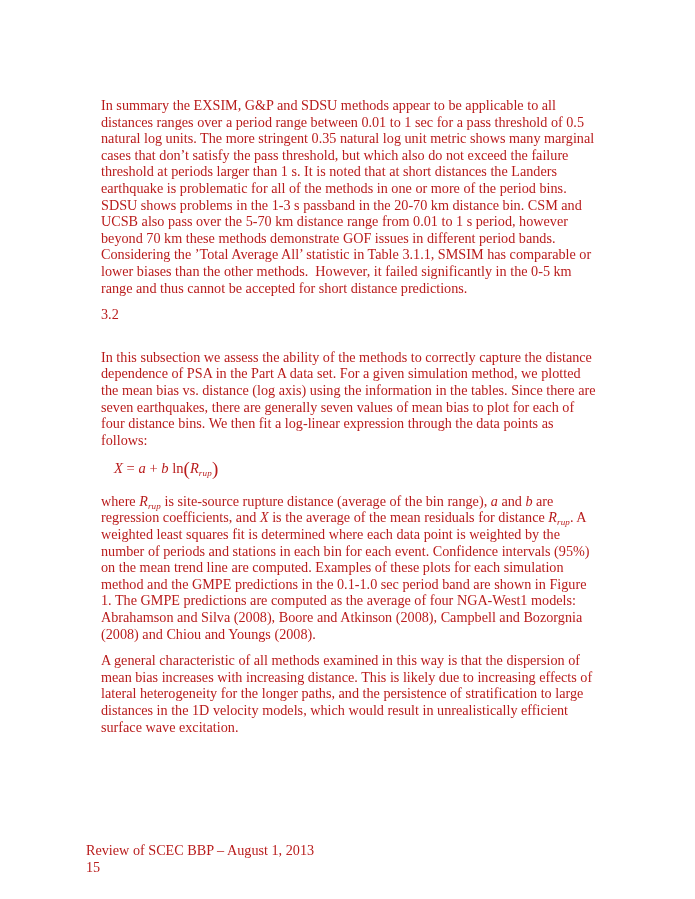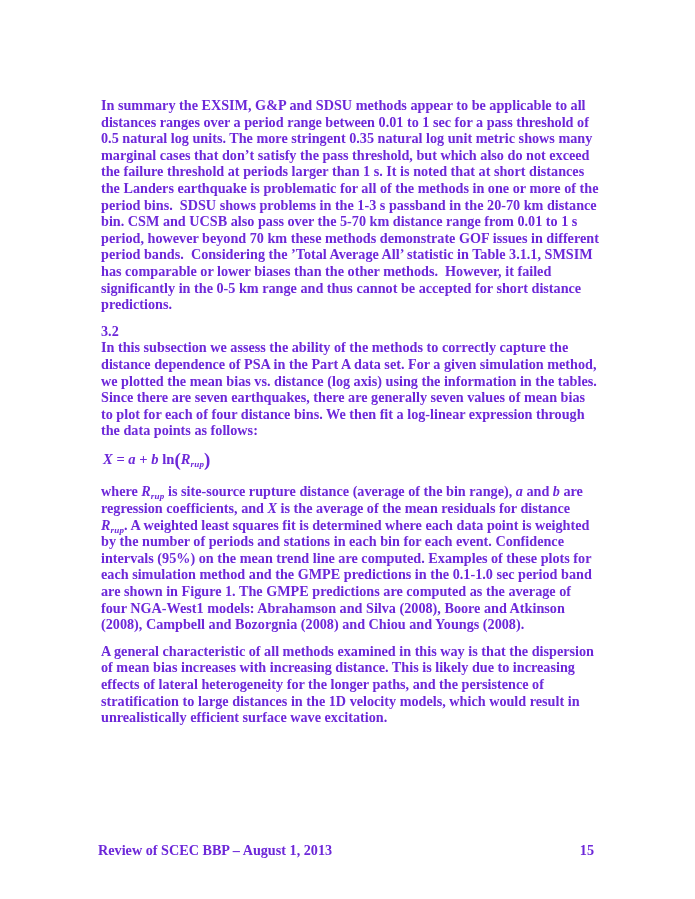--- a/index.html
+++ b/index.html
@@ -7,77 +7,77 @@
     margin: 0;
     padding: 0;
     background: #ffffff;
   }
   .page {
     position: relative;
     width: 695px;
     height: 899px;
     background: #ffffff;
     font-family: "Liberation Serif", "DejaVu Serif", serif;
-    color: #6d28d9;
+    color: #b91c1c;
     overflow: hidden;
-    font-weight: bold;
   }
   .content {
     position: absolute;
     left: 101px;
     top: 97px;
     width: 499px;
     font-size: 14.2px;
     line-height: 16.6px;
     text-align: left;
   }
   p.body-paragraph {
     margin: 0 0 10px 0;
     white-space: pre-wrap;
   }
   .section-heading {
     display: flex;
     align-items: flex-end;
-    margin: 6px 0 0 0;
+    margin: 6px 0 26px 0;
   }
   .section-number {
     width: 40px;
     flex: 0 0 40px;
   }
   .section-title {
     text-decoration: underline;
     text-underline-offset: 2px;
   }
   .formula-line {
-    margin: 12px 0 16px 2px;
+    margin: 12px 0 16px 13px;
     font-size: 14.6px;
     white-space: pre-wrap;
   }
   .big-paren {
     font-size: 19px;
     font-style: normal;
     vertical-align: -2px;
     line-height: 0;
   }
   sub {
     font-size: 9px;
     font-style: italic;
     line-height: 0;
     vertical-align: -2.5px;
     letter-spacing: 0.2px;
   }
   .footer {
     position: absolute;
-    left: 98px;
+    left: 86px;
     right: 101px;
     top: 842px;
     display: flex;
     justify-content: space-between;
     font-size: 14.2px;
     line-height: 17px;
+    flex-direction: column;
   }
 </style>
 </head>
 <body>
 
 <div class="page">
   <div class="content">
 
     <p class="body-paragraph">In summary the EXSIM, G&amp;P and SDSU methods appear to be applicable to all distances ranges over a period range between 0.01 to 1 sec for a pass threshold of 0.5 natural log units. The more stringent 0.35 natural log unit metric shows many marginal cases that don’t satisfy the pass threshold, but which also do not exceed the failure threshold at periods larger than 1 s. It is noted that at short distances the Landers earthquake is problematic for all of the methods in one or more of the period bins.  SDSU shows problems in the 1-3 s passband in the 20-70 km distance bin. CSM and UCSB also pass over the 5-70 km distance range from 0.01 to 1 s period, however beyond 70 km these methods demonstrate GOF issues in different period bands.  Considering the ’Total Average All’ statistic in Table 3.1.1, SMSIM has comparable or lower biases than the other methods.  However, it failed significantly in the 0-5 km range and thus cannot be accepted for short distance predictions.</p>
 

